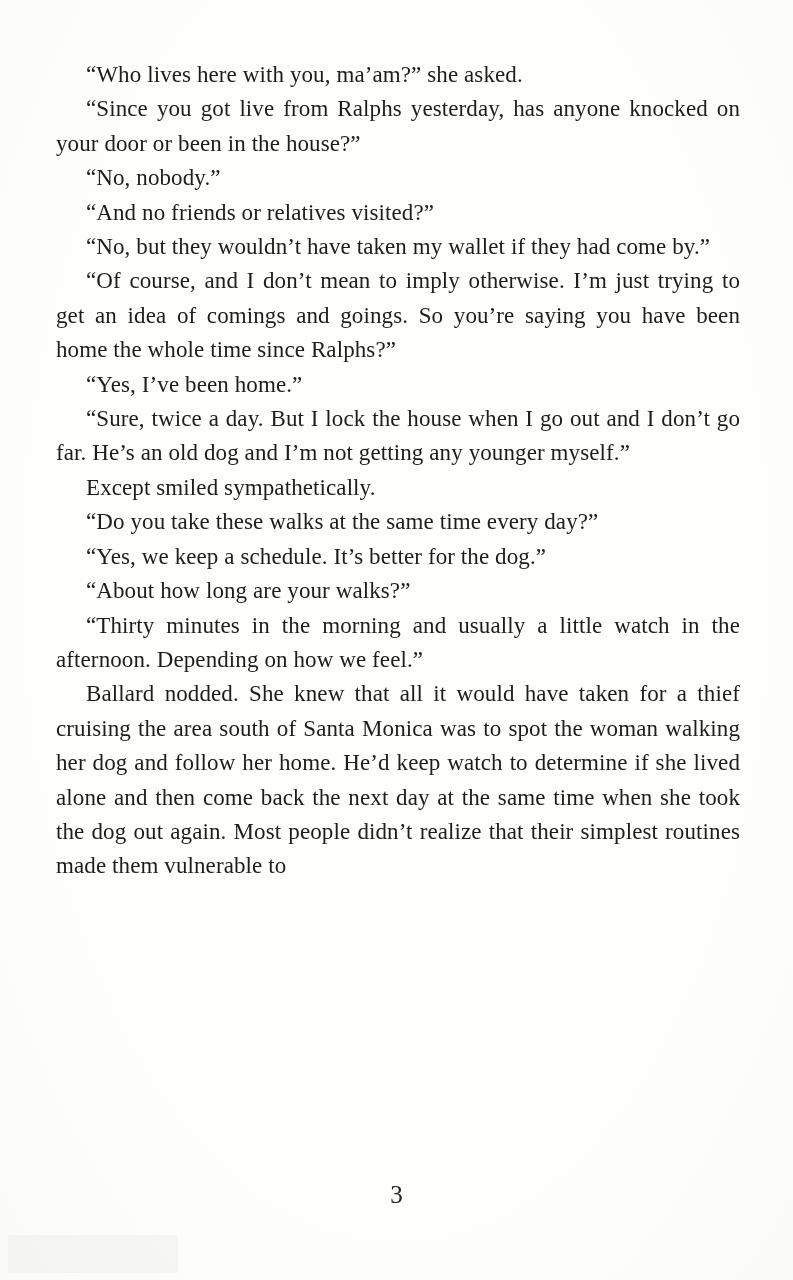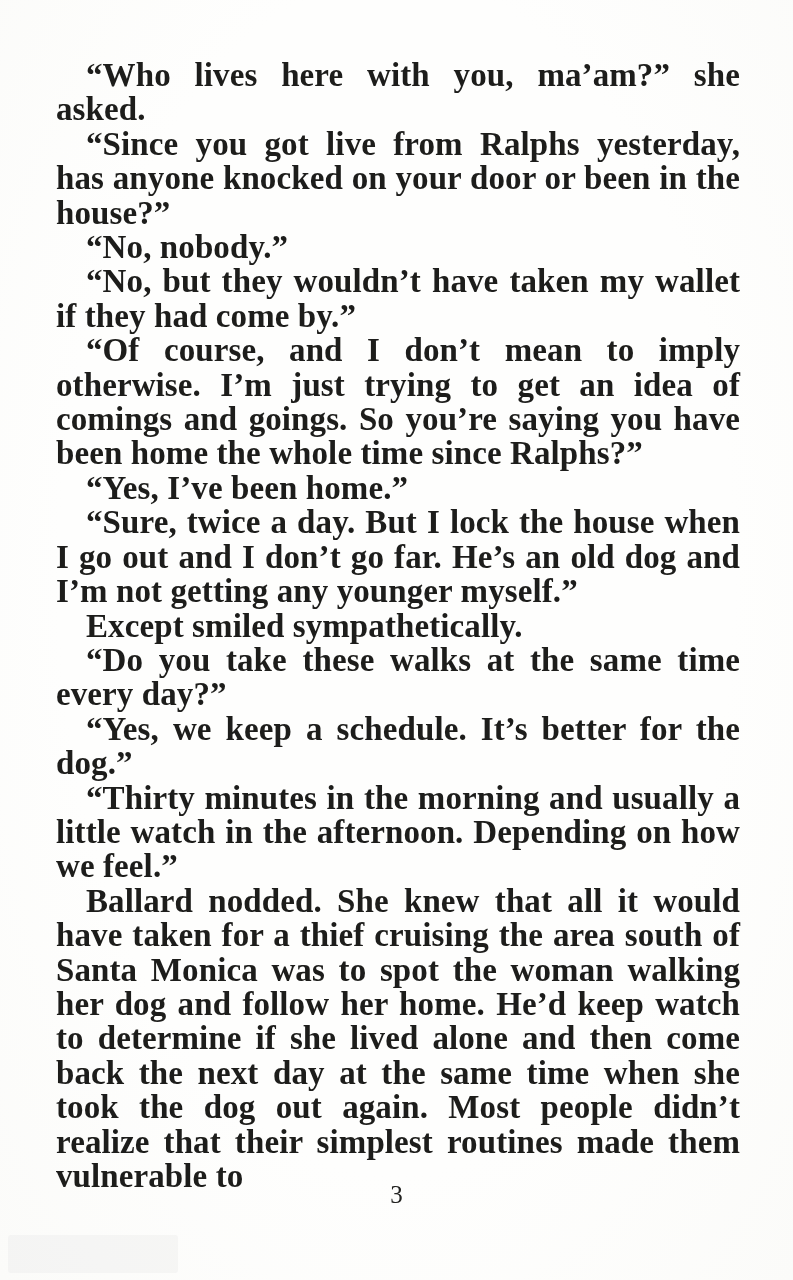--- a/index.html
+++ b/index.html
@@ -19,25 +19,24 @@
     background:
       radial-gradient(ellipse at 50% 45%, #fefefd 60%, #fbfbf9 100%);
     font-family: "Liberation Serif", "DejaVu Serif", serif;
     color: #1d1d1b;
   }
   .text-block {
     position: absolute;
     left: 56px;
     top: 58px;
     width: 684px;
-    font-size: 33px;
+    font-size: 23px;
     line-height: 34.4px;
     text-align: justify;
     letter-spacing: 0.1px;
-    font-weight: bold;
   }
   .text-block p {
     margin: 0;
     padding: 0;
     text-indent: 30px;
   }
   .page-number {
     position: absolute;
     top: 1180px;
     left: 0;
@@ -59,27 +58,29 @@
   }
 </style>
 </head>
 <body>
 
 <div class="scan-page">
   <div class="text-block">
     <p>“Who lives here with you, ma’am?” she asked.</p>
     <p>“Since you got live from Ralphs yesterday, has anyone knocked on your door or been in the house?”</p>
     <p>“No, nobody.”</p>
+    <p>“And no friends or relatives visited?”</p>
     <p>“No, but they wouldn’t have taken my wallet if they had come by.”</p>
     <p>“Of course, and I don’t mean to imply otherwise. I’m just trying to get an idea of comings and goings. So you’re saying you have been home the whole time since Ralphs?”</p>
     <p>“Yes, I’ve been home.”</p>
     <p>“Sure, twice a day. But I lock the house when I go out and I don’t go far. He’s an old dog and I’m not getting any younger myself.”</p>
     <p>Except smiled sympathetically.</p>
     <p>“Do you take these walks at the same time every day?”</p>
     <p>“Yes, we keep a schedule. It’s better for the dog.”</p>
+    <p>“About how long are your walks?”</p>
     <p>“Thirty minutes in the morning and usually a little watch in the afternoon. Depending on how we feel.”</p>
     <p>Ballard nodded. She knew that all it would have taken for a thief cruising the area south of Santa Monica was to spot the woman walking her dog and follow her home. He’d keep watch to determine if she lived alone and then come back the next day at the same time when she took the dog out again. Most people didn’t realize that their simplest routines made them vulnerable to</p>
   </div>
 
   <div class="page-number">3</div>
 
   <div class="scan-smudge"></div>
 </div>
 
 </body></html>

